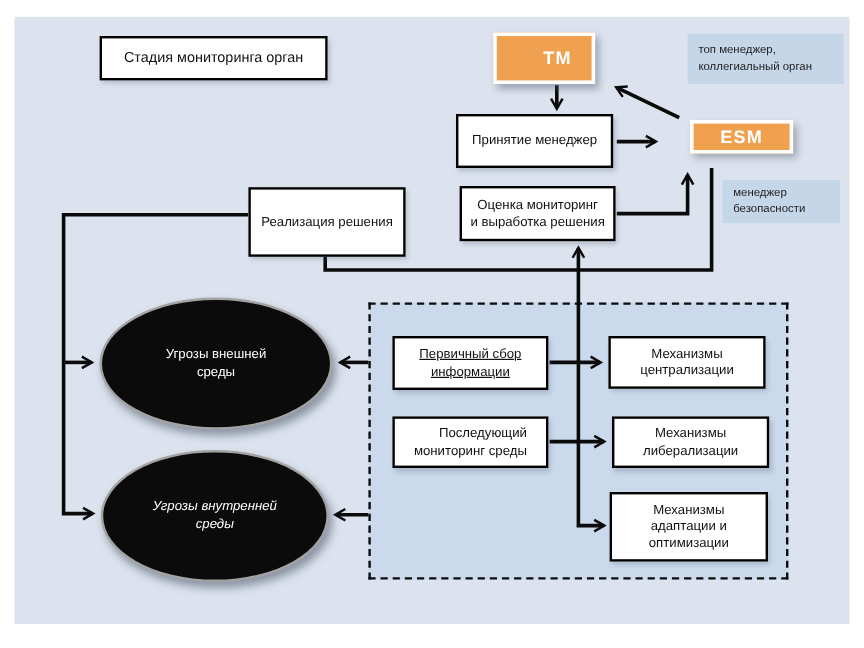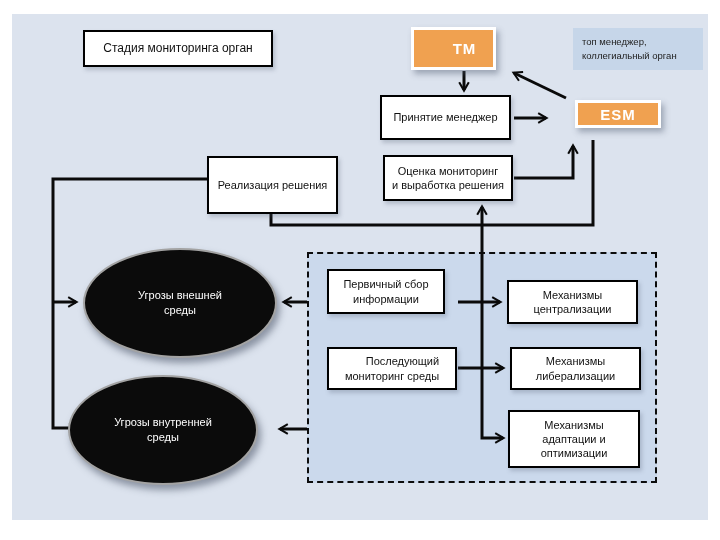--- a/index.html
+++ b/index.html
@@ -77,33 +77,35 @@
 
   <div class="node orange" style="left:411px;top:27px;width:85px;height:43px;padding-left:22px;">ТМ</div>
 
   <div class="node note" style="left:558px;top:28px;width:130px;height:42px;margin-left:15px;">топ менеджер,
 коллегиальный орган</div>
 
   <div class="node box" style="left:380px;top:95px;width:131px;height:45px;">Принятие менеджер</div>
 
   <div class="node orange" style="left:551px;top:100px;width:86px;height:28px;margin-left:24px;">ESM</div>
 
+  <div class="node note" style="left:602px;top:150px;width:98px;height:36px;">менеджер
+безопасности</div>
 
   <div class="node box" style="left:207px;top:156px;width:131px;height:58px;">Реализация решения</div>
 
   <div class="node box" style="left:383px;top:155px;width:130px;height:46px;">Оценка мониторинг
 и выработка решения</div>
 
   <div class="node ellipse" style="left:83px;top:248px;width:194px;height:110px;">Угрозы внешней
 среды</div>
 
-  <div class="node ellipse" style="left:68px;top:375px;width:190px;height:110px;">Угрозы внутренней
+  <div class="node ellipse" style="left:84px;top:375px;width:190px;height:110px;font-style:italic;">Угрозы внутренней
 среды</div>
 
-  <div class="node box" style="left:327px;top:269px;width:118px;height:45px;">Первичный сбор
+  <div class="node box" style="left:327px;top:280px;width:130px;height:45px;text-decoration:underline;">Первичный сбор
 информации</div>
 
   <div class="node box" style="left:327px;top:347px;width:130px;height:43px;text-align:right;">Последующий
 мониторинг среды</div>
 
   <div class="node box" style="left:507px;top:280px;width:131px;height:44px;">Механизмы
 централизации</div>
 
   <div class="node box" style="left:510px;top:347px;width:131px;height:43px;">Механизмы
 либерализации</div>

